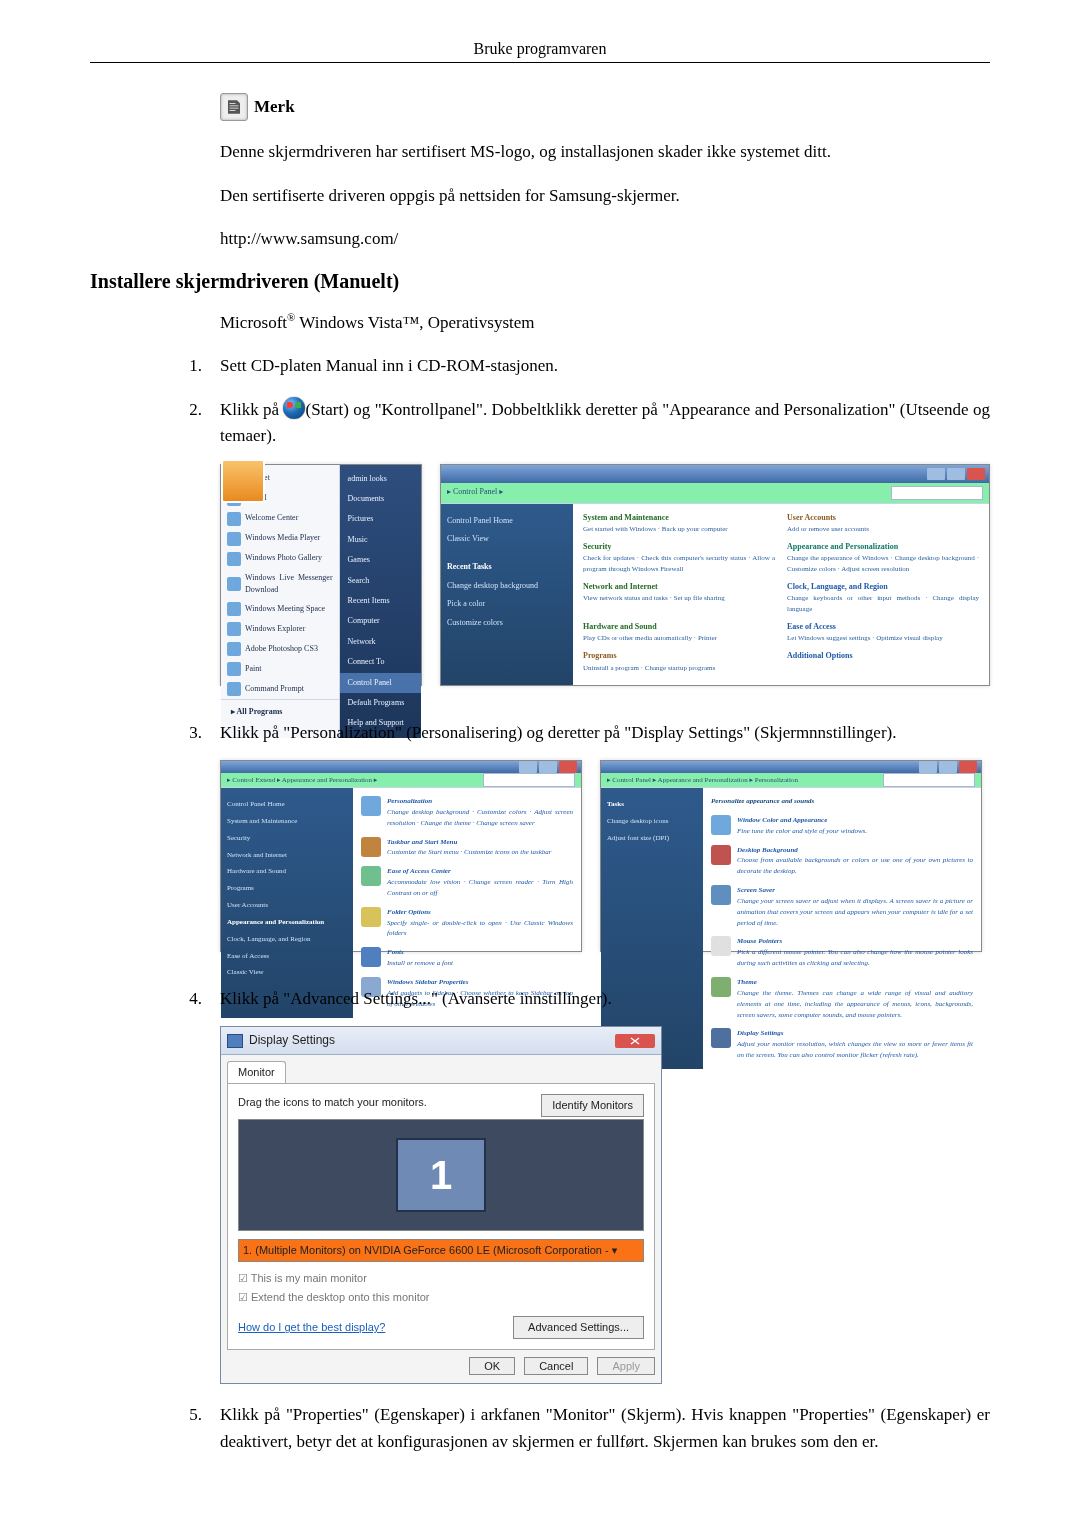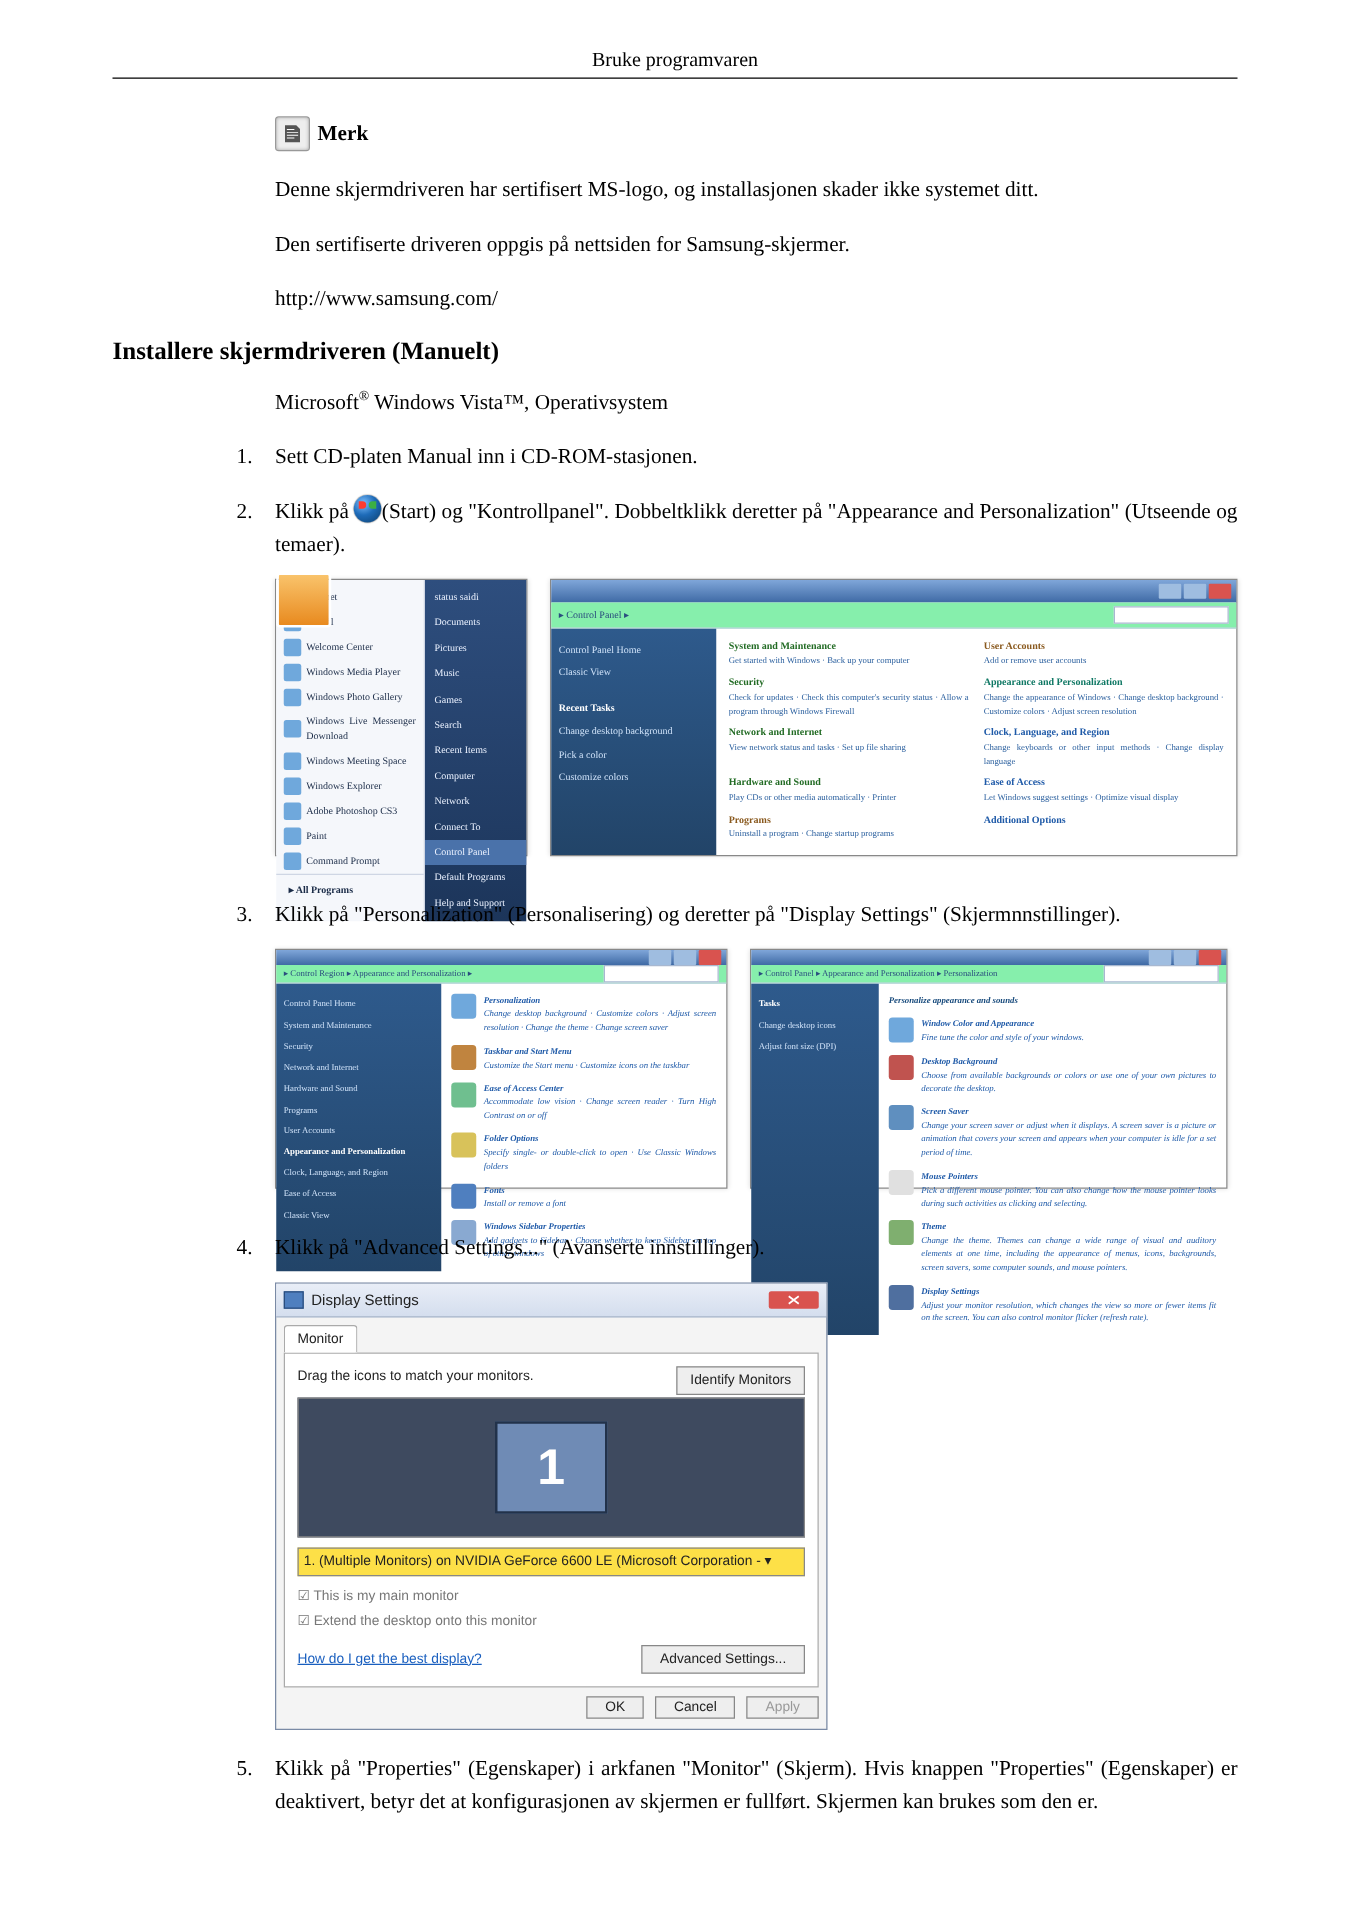--- a/index.html
+++ b/index.html
@@ -277,21 +277,21 @@
   .mon-zone{
     clear:both;height:110px;background:#3e4a5f;border:1px solid #888;
     margin:6px 0;display:flex;align-items:center;justify-content:center;
   }
   .mon-tile{
     width:86px;height:70px;background:#6f8bb5;border:2px solid #22324a;
     display:flex;align-items:center;justify-content:center;
     color:#fff;font-size:40px;font-weight:bold;
   }
   .combo{
-    border:1px solid #888;background:#fde047;padding:2px 4px;margin:8px 0;
+    border:1px solid #888;background:#f97316;padding:2px 4px;margin:8px 0;
   }
   .chk{color:#777;margin:2px 0;}
   .two-col{display:flex;gap:30px;margin-top:8px;}
   .two-col .col{flex:1;}
   .slider-row{display:flex;align-items:center;gap:6px;margin:4px 0;}
   .slider-track{flex:1;height:4px;background:#ccc;position:relative;border-radius:2px;}
   .slider-thumb{position:absolute;top:-5px;left:48%;width:10px;height:14px;background:#eee;border:1px solid #888;border-radius:2px;}
   .link{color:#1a5fbf;text-decoration:underline;}
   .btn{border:1px solid #888;background:#eee;padding:2px 14px;margin-left:6px;}
   .btn.dis{color:#999;}
@@ -386,21 +386,21 @@
                       <span class="ic"></span>
                       <span>Paint</span>
                     </div>
                   <div class="sm-item">
                       <span class="ic"></span>
                       <span>Command Prompt</span>
                     </div>
                   <div class="sm-all">▸ <span>All Programs</span></div>
                 </div>
                 <div class="sm-right">
-                  <div class="r-item">status saidi</div>
+                  <div class="r-item">admin looks</div>
                   <div class="r-item">Documents</div>
                   <div class="r-item">Pictures</div>
                   <div class="r-item">Music</div>
                   <div class="r-item">Games</div>
                   <div class="r-item">Search</div>
                   <div class="r-item">Recent Items</div>
                   <div class="r-item">Computer</div>
                   <div class="r-item">Network</div>
                   <div class="r-item">Connect To</div>
                   <div class="r-item sel">Control Panel</div>
@@ -482,21 +482,21 @@
         <span class="body">
           <span>Klikk på "Personalization" (Personalisering) og deretter på "Display Settings" (Skjermnnstillinger).</span>
           <div class="shot-row" style="margin-top:14px;">
             <div class="shot pers">
               <div class="cp-titlebar">
                   <span class="win-btn win-min"></span>
                   <span class="win-btn win-max"></span>
                   <span class="win-btn win-close"></span>
                 </div>
               <div class="cp-addr">
-                  <span class="crumb">▸ Control Region ▸ Appearance and Personalization ▸</span>
+                  <span class="crumb">▸ Control Extend ▸ Appearance and Personalization ▸</span>
                   <span class="search"></span>
                 </div>
               <div class="cp-body">
                 <div class="cp-side">
                   <div class="s">Control Panel Home</div>
                   <div class="s">System and Maintenance</div>
                   <div class="s">Security</div>
                   <div class="s">Network and Internet</div>
                   <div class="s">Hardware and Sound</div>
                   <div class="s">Programs</div>

